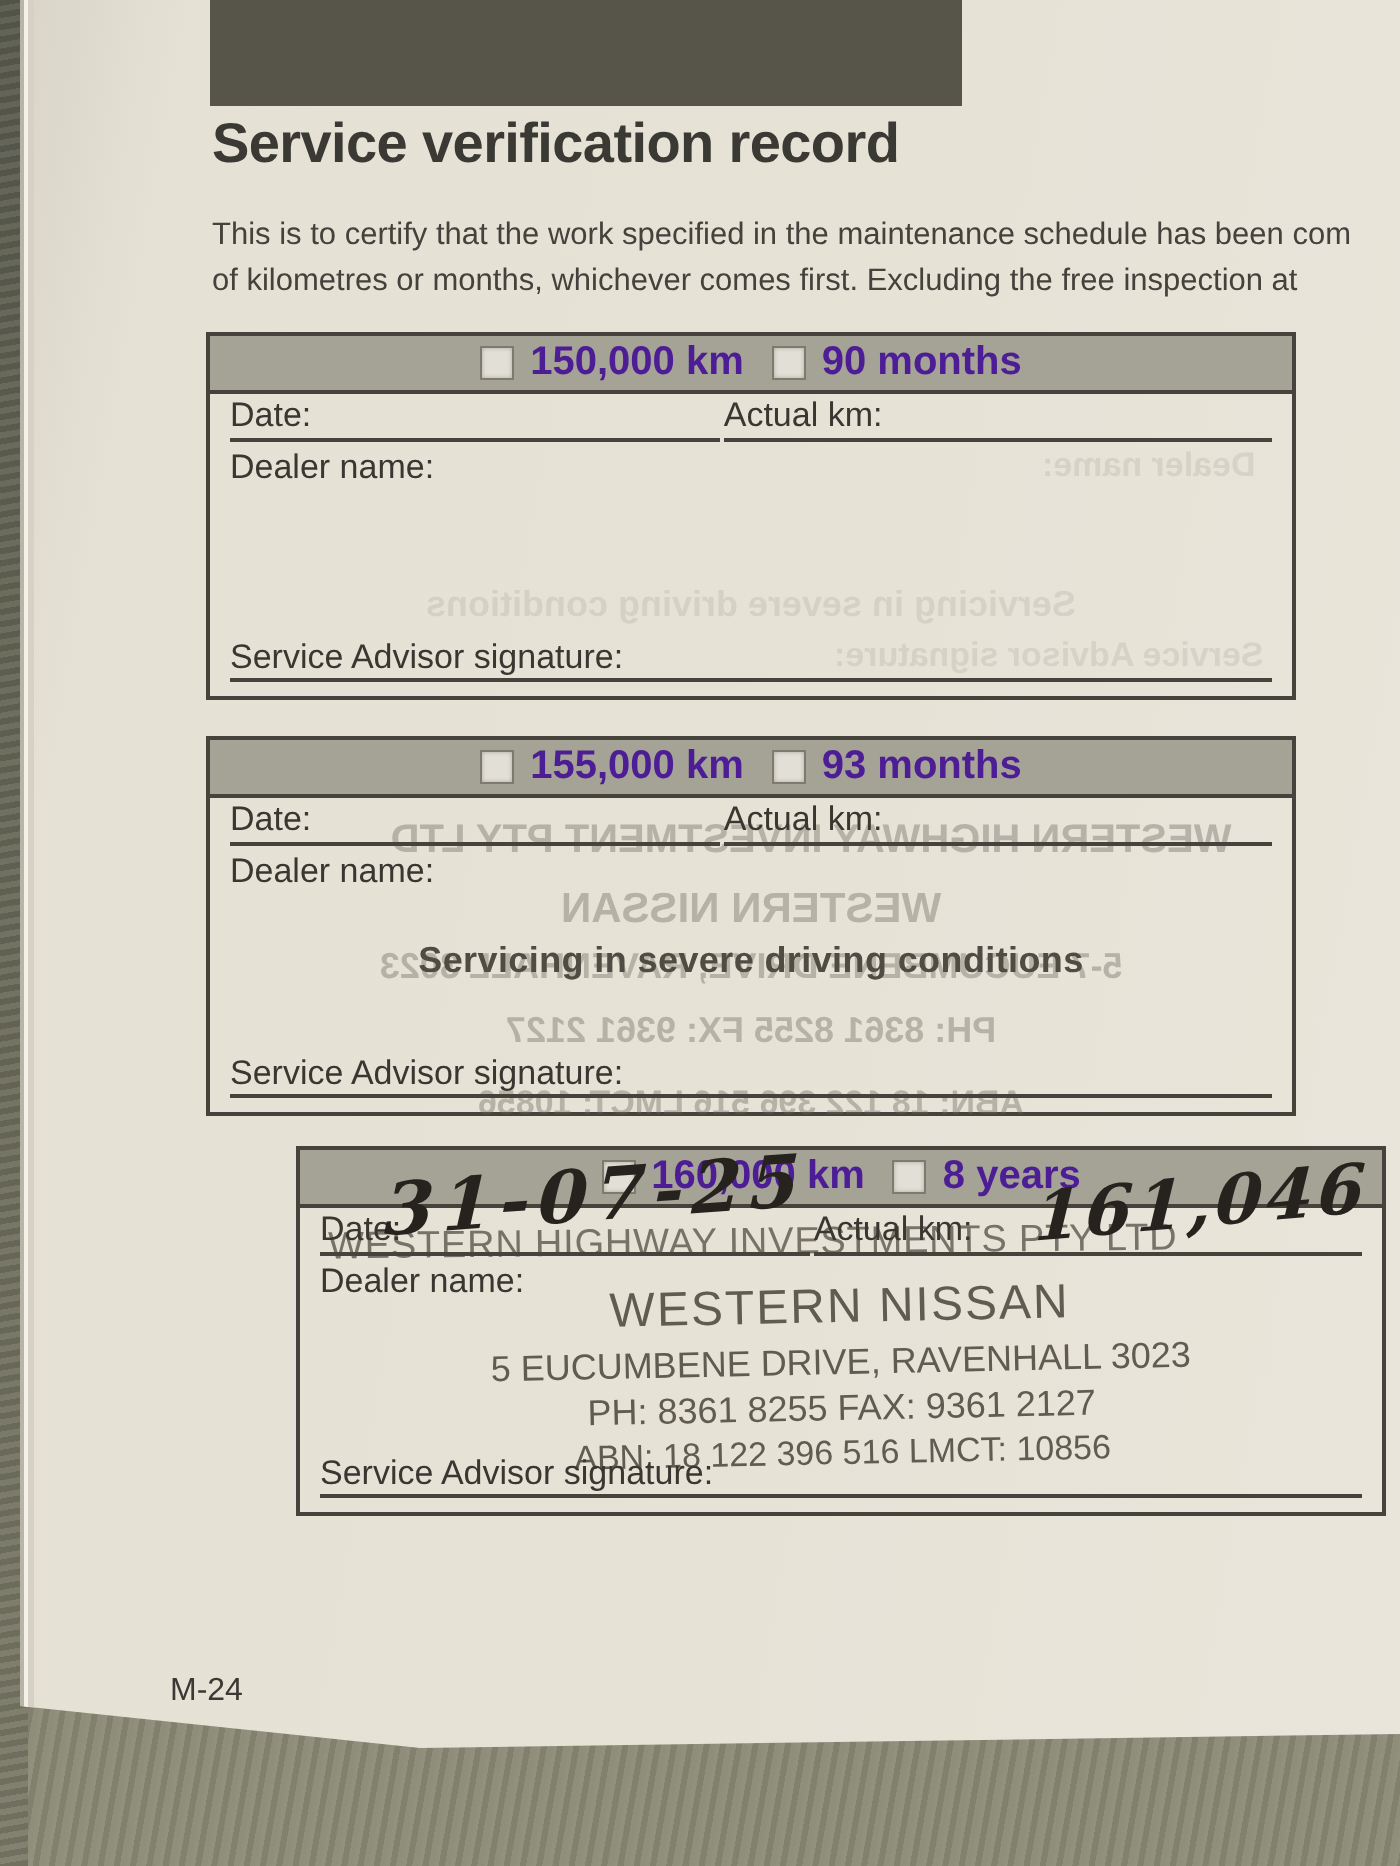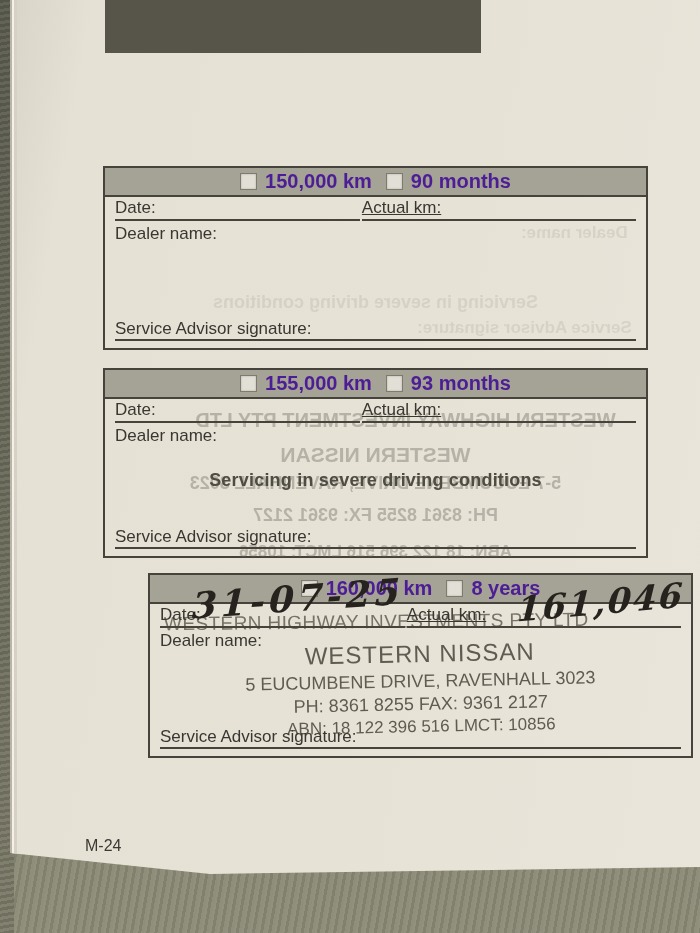--- a/index.html
+++ b/index.html
@@ -54,21 +54,21 @@
   .hdr-item { display:flex; align-items:center; gap:8px; }
   .checkbox {
     width:17px; height:17px; background:#e2dfd6; border:1px solid #7f7a6e;
     box-shadow: inset 0 0 2px rgba(0,0,0,0.25); flex:0 0 auto;
   }
   .vbox-body { position:relative; height:calc(100% - 31px); padding:1px 10px 0; }
 
   .field-row { display:flex; gap:2px; font-size:17px; color:#393732; position:relative; z-index:3; }
   .field { border-bottom:2px solid #45433c; padding-bottom:1px; white-space:nowrap; }
   .f-date { flex:0 0 47%; }
-  .f-km { flex:1;text-decoration:underline; }
+  .f-km { flex:1; }
   .dealer-row { font-size:17px; color:#393732; margin-top:3px; position:relative; z-index:3; }
   .sig-row {
     position:absolute; left:10px; right:10px; bottom:5px;
     font-size:17px; color:#393732; border-bottom:2px solid #45433c; z-index:4;
   }
 
   
   .bleed {
     position:absolute; transform:scaleX(-1); color:#68655a; white-space:nowrap;
     font-weight:bold; pointer-events:none;
@@ -106,21 +106,26 @@
 </head>
 <body>
 
 <div class="desk"></div>
 <div class="desk-left"></div>
 
 <div class="paper">
   <div class="page-edge"></div>
   <div class="top-block"></div>
 
-
+  <div class="title">Service verification record</div>
+
+  <div class="intro">
+    <div>This is to certify that the work specified in the maintenance schedule has been com</div>
+    <div>of kilometres or months, whichever comes first. Excluding the free inspection at</div>
+  </div>
 
   <div class="vbox" style="top:166px; height:184px;">
     <div class="vbox-header">
       <span class="hdr-item">
         <span class="checkbox"></span>
         <span>150,000 km</span>
       </span>
       <span class="hdr-item">
         <span class="checkbox"></span>
         <span>90 months</span>

